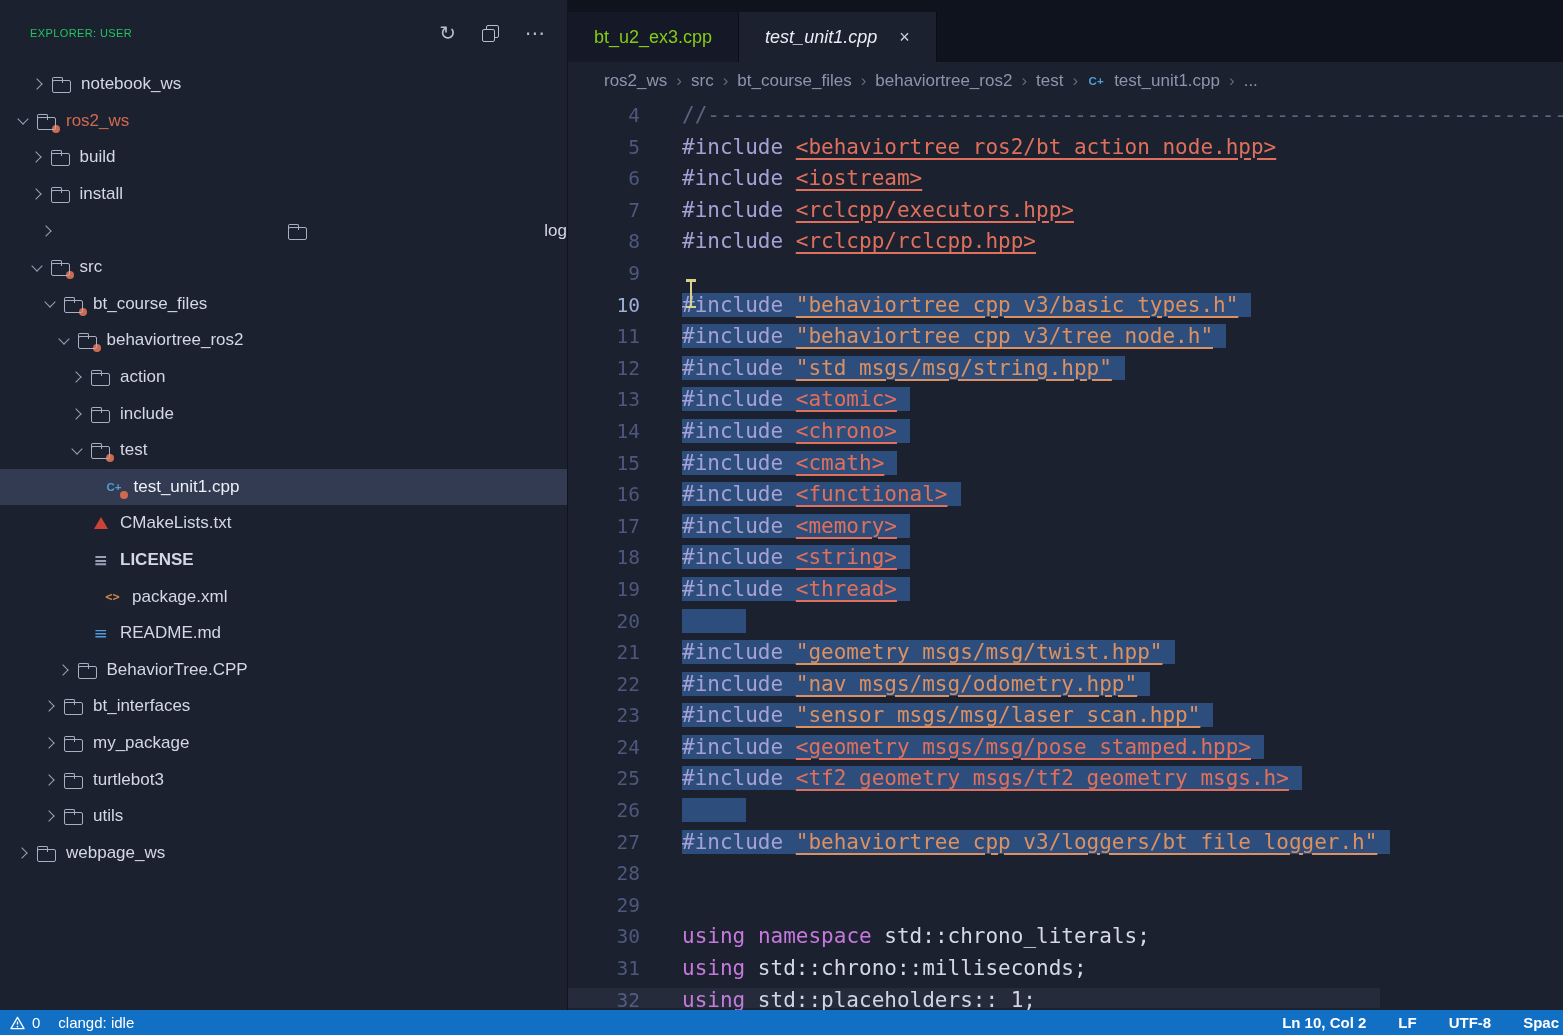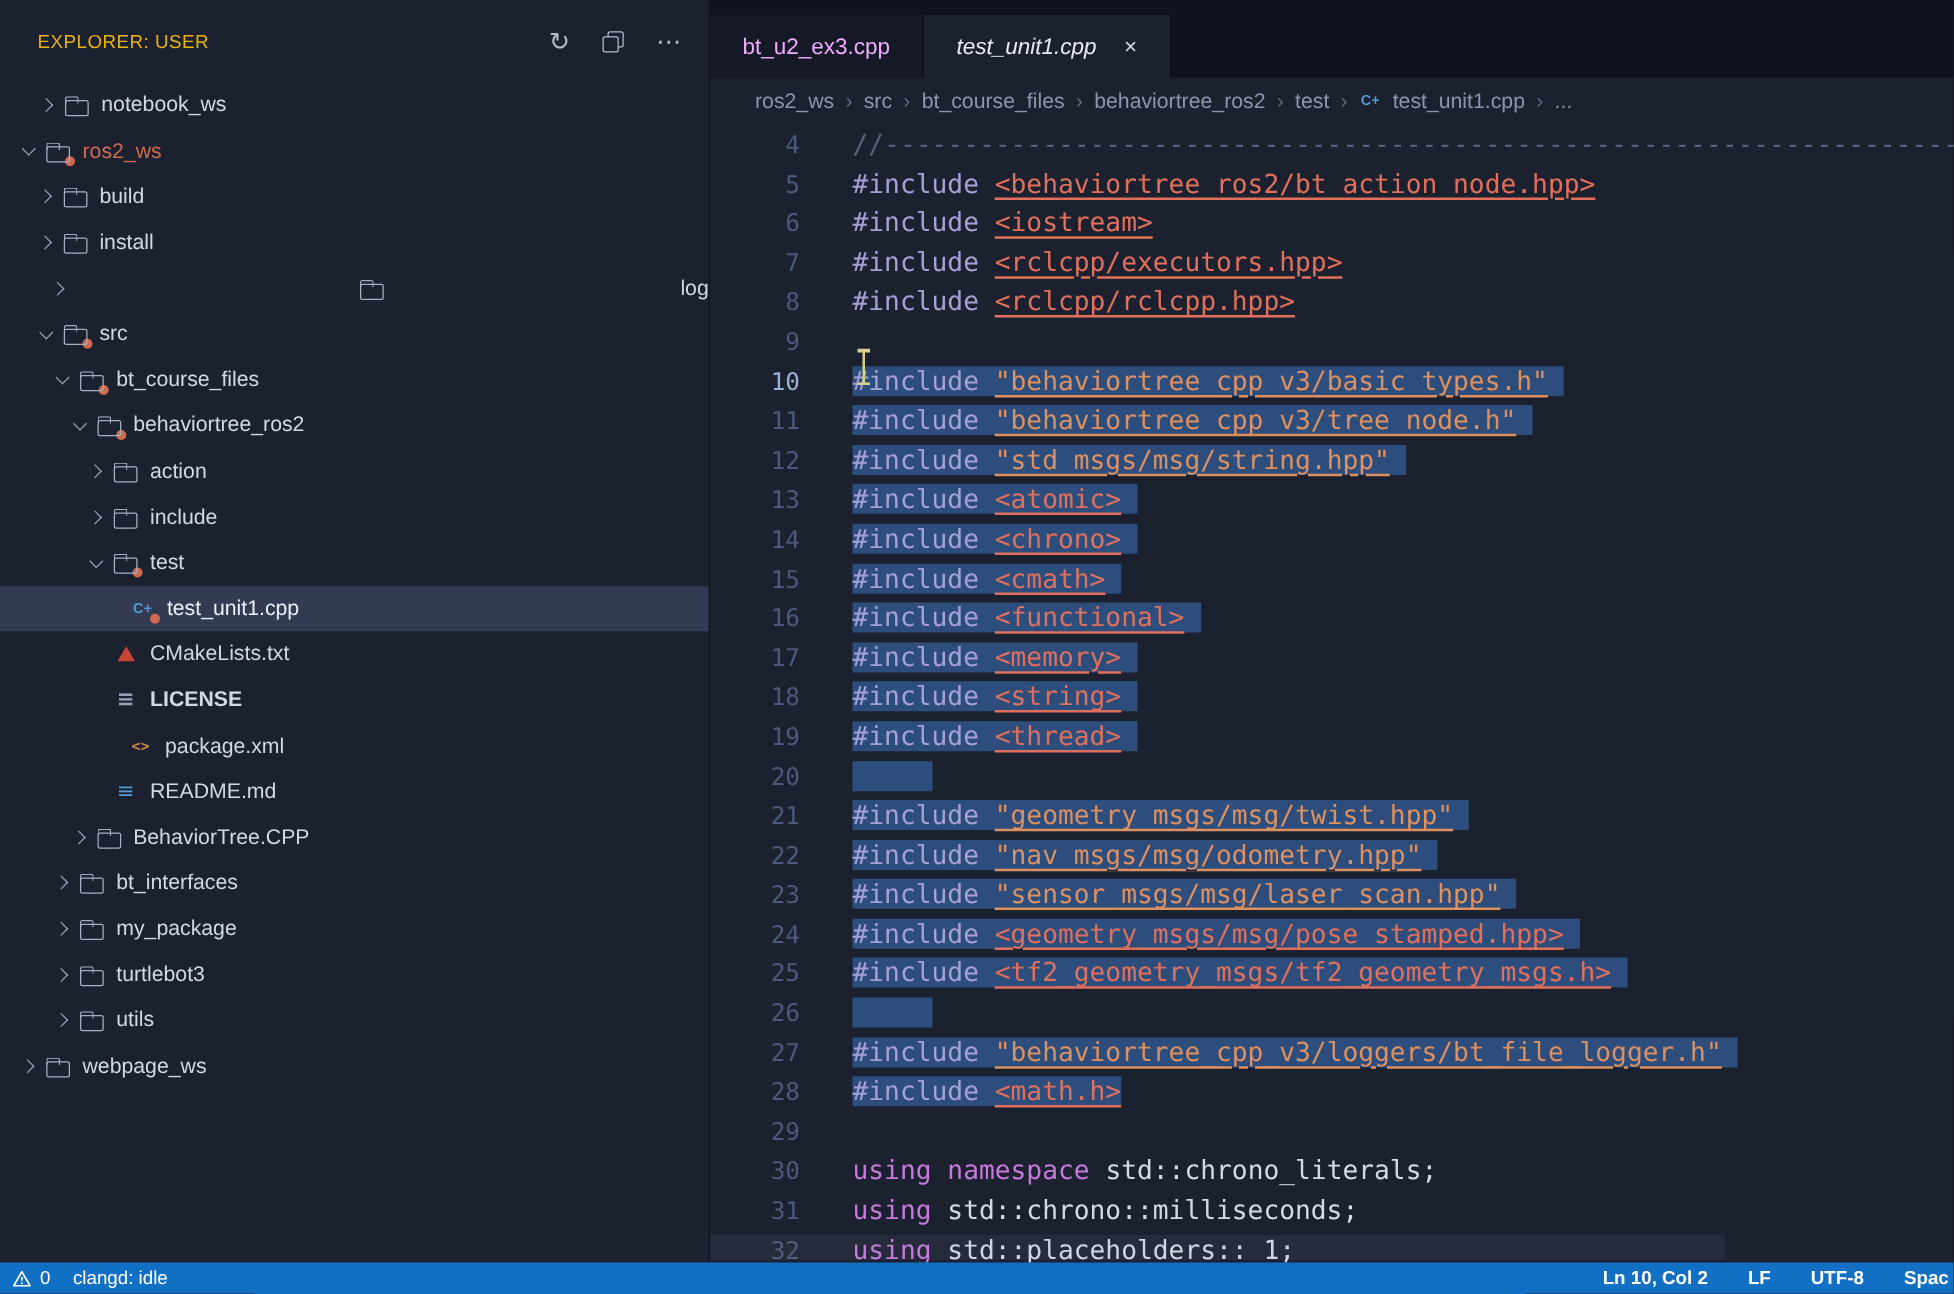--- a/index.html
+++ b/index.html
@@ -2,21 +2,21 @@
 <html style="--status-bg: #1270c4; --selection: #2d4e7c; --accent-orange: #cf6a4f; --keyword: #c678dd; --include-angle: #e0705c; --include-string: #dd9060; --preprocessor: #a6a1d5; --comment: #5b647e; --code-text: #d4d9e6;"><head>
 <meta charset="utf-8">
 <style>
   * { box-sizing: border-box; margin: 0; padding: 0; }
   body { margin: 0; background: #171b26; font-family: "Liberation Sans", "DejaVu Sans", sans-serif; }
   .app { position: relative; width: 1563px; height: 1035px; overflow: hidden; background: #171b26; }
 
   
   .sidebar { position: absolute; left: 0; top: 0; bottom: 25px; width: 568px; background: #1c2130; border-right: 1px solid #10141d; overflow: hidden; }
   .sb-header { height: 66px; display: flex; align-items: center; padding: 0 22px 0 30px; }
-  .sb-title { font-size: 15px; color: #eab308; letter-spacing: .4px; white-space: nowrap; }
+  .sb-title { font-size: 11px; color: #22c55e; letter-spacing: .4px; white-space: nowrap; }
   .sb-actions { margin-left: auto; display: flex; align-items: center; gap: 26px; }
   .sb-act { font-family: "DejaVu Sans", sans-serif; font-size: 20px; color: #b6bdcd; line-height: 1; cursor: pointer; }
   .sb-act.collapse-folders-icon { width: 17px; height: 17px; position: relative; }
   .sb-act.collapse-folders-icon::before { content: ""; position: absolute; right: 0; top: 0; width: 11px; height: 11px; border: 1.6px solid #b6bdcd; border-radius: 2px; }
   .sb-act.collapse-folders-icon::after  { content: ""; position: absolute; left: 0; bottom: 0; width: 11px; height: 11px; border: 1.6px solid #b6bdcd; border-radius: 2px; background: #1c2130; }
 
   .tree-row { height: 36.6px; display: flex; align-items: center; font-size: 17px; color: #d3d8e4; cursor: pointer; white-space: nowrap; }
   .tree-row.selected { background: #333b52; color: #eceff6; }
   .chev-box { width: 22px; flex: none; display: flex; align-items: center; justify-content: center; }
   .chev { width: 8px; height: 8px; border-right: 1.8px solid #9aa2b8; border-bottom: 1.8px solid #9aa2b8; }
@@ -30,21 +30,21 @@
   .ico-license::before { content: "≡"; font-family: "DejaVu Sans", sans-serif; font-size: 17px; color: #98a1b6; }
   .ico-xml::before { content: "<>"; font-family: "DejaVu Sans Mono", monospace; font-weight: bold; font-size: 12px; color: #cf8648; }
   .ico-markdown::before { content: "≡"; font-family: "DejaVu Sans", sans-serif; font-size: 17px; color: #4f9cd6; }
   .dot { position: absolute; right: -3px; bottom: -2px; width: 8px; height: 8px; border-radius: 50%; background: var(--accent-orange, #cf6a4f); box-shadow: 0 0 0 2.5px #1c2130; }
   .tree-row.selected .dot { box-shadow: 0 0 0 2.5px #333b52; }
   .em-orange { color: var(--accent-orange, #cf6a4f); }
 
   
   .main { position: absolute; left: 568px; right: 0; top: 0; bottom: 25px; background: #1c212f; display: flex; flex-direction: column; }
   .tabbar { height: 62px; background: #0f131d; display: flex; align-items: flex-end; flex: none; }
-  .tab { height: 50px; display: flex; align-items: center; padding: 0 26px; font-size: 18px; color: #f0abfc; background: #151927; border-right: 1px solid #0a0d14; cursor: pointer; white-space: nowrap; }
+  .tab { height: 50px; display: flex; align-items: center; padding: 0 26px; font-size: 18px; color: #84cc16; background: #151927; border-right: 1px solid #0a0d14; cursor: pointer; white-space: nowrap; }
   .tab.active { background: #1c212f; color: #e9ecf5; }
   .tab-label.italic { font-style: italic; }
   .tab-close { margin-left: 22px; font-size: 18px; color: #ced3df; cursor: pointer; }
 
   .breadcrumb { height: 38px; flex: none; display: flex; align-items: center; padding-left: 36px; font-size: 17px; color: #8d95ac; gap: 9px; white-space: nowrap; }
   .bc-sep { color: #606980; }
   .bc-ico { margin: 0; width: 18px; }
   .bc-item { cursor: pointer; }
 
   .code { position: relative; flex: 1; overflow: hidden; font-family: "DejaVu Sans Mono", "Liberation Mono", monospace; font-size: 21px; line-height: 31.6px; }
@@ -291,21 +291,21 @@
           <div class="code-line"><span class="ln">18</span><span class="lt"><span class="sel nl"><span class="tok-p">#include </span><span class="tok-a">&lt;string&gt;</span></span></span></div>
           <div class="code-line"><span class="ln">19</span><span class="lt"><span class="sel nl"><span class="tok-p">#include </span><span class="tok-a">&lt;thread&gt;</span></span></span></div>
           <div class="code-line"><span class="ln">20</span><span class="lt"><span class="sel nl"><span class="tok-t">    </span></span></span></div>
           <div class="code-line"><span class="ln">21</span><span class="lt"><span class="sel nl"><span class="tok-p">#include </span><span class="tok-s">"geometry_msgs/msg/twist.hpp"</span></span></span></div>
           <div class="code-line"><span class="ln">22</span><span class="lt"><span class="sel nl"><span class="tok-p">#include </span><span class="tok-s">"nav_msgs/msg/odometry.hpp"</span></span></span></div>
           <div class="code-line"><span class="ln">23</span><span class="lt"><span class="sel nl"><span class="tok-p">#include </span><span class="tok-s">"sensor_msgs/msg/laser_scan.hpp"</span></span></span></div>
           <div class="code-line"><span class="ln">24</span><span class="lt"><span class="sel nl"><span class="tok-p">#include </span><span class="tok-a">&lt;geometry_msgs/msg/pose_stamped.hpp&gt;</span></span></span></div>
           <div class="code-line"><span class="ln">25</span><span class="lt"><span class="sel nl"><span class="tok-p">#include </span><span class="tok-a">&lt;tf2_geometry_msgs/tf2_geometry_msgs.h&gt;</span></span></span></div>
           <div class="code-line"><span class="ln">26</span><span class="lt"><span class="sel nl"><span class="tok-t">    </span></span></span></div>
           <div class="code-line"><span class="ln">27</span><span class="lt"><span class="sel nl"><span class="tok-p">#include </span><span class="tok-s">"behaviortree_cpp_v3/loggers/bt_file_logger.h"</span></span></span></div>
-          <div class="code-line"><span class="ln">28</span><span class="lt"><span class="sel"><span class="tok-p">#include </span><span class="tok-a">&lt;math.h&gt;</span></span></span></div>
+          <div class="code-line"><span class="ln">28</span></div>
           <div class="code-line"><span class="ln">29</span><span class="lt"></span></div>
           <div class="code-line"><span class="ln">30</span><span class="lt"><span class="tok-k">using</span><span class="tok-t"> </span><span class="tok-k">namespace</span><span class="tok-t"> std::chrono_literals;</span></span></div>
           <div class="code-line"><span class="ln">31</span><span class="lt"><span class="tok-k">using</span><span class="tok-t"> std::chrono::milliseconds;</span></span></div>
           <div class="code-line"><span class="ln">32</span><span class="lt"><span class="tok-k">using</span><span class="tok-t"> std::placeholders::_1;</span></span></div>
         </div>
       <div class="hscroll"></div>
       <div class="ibeam"></div>
     </div>
   </main>
 

